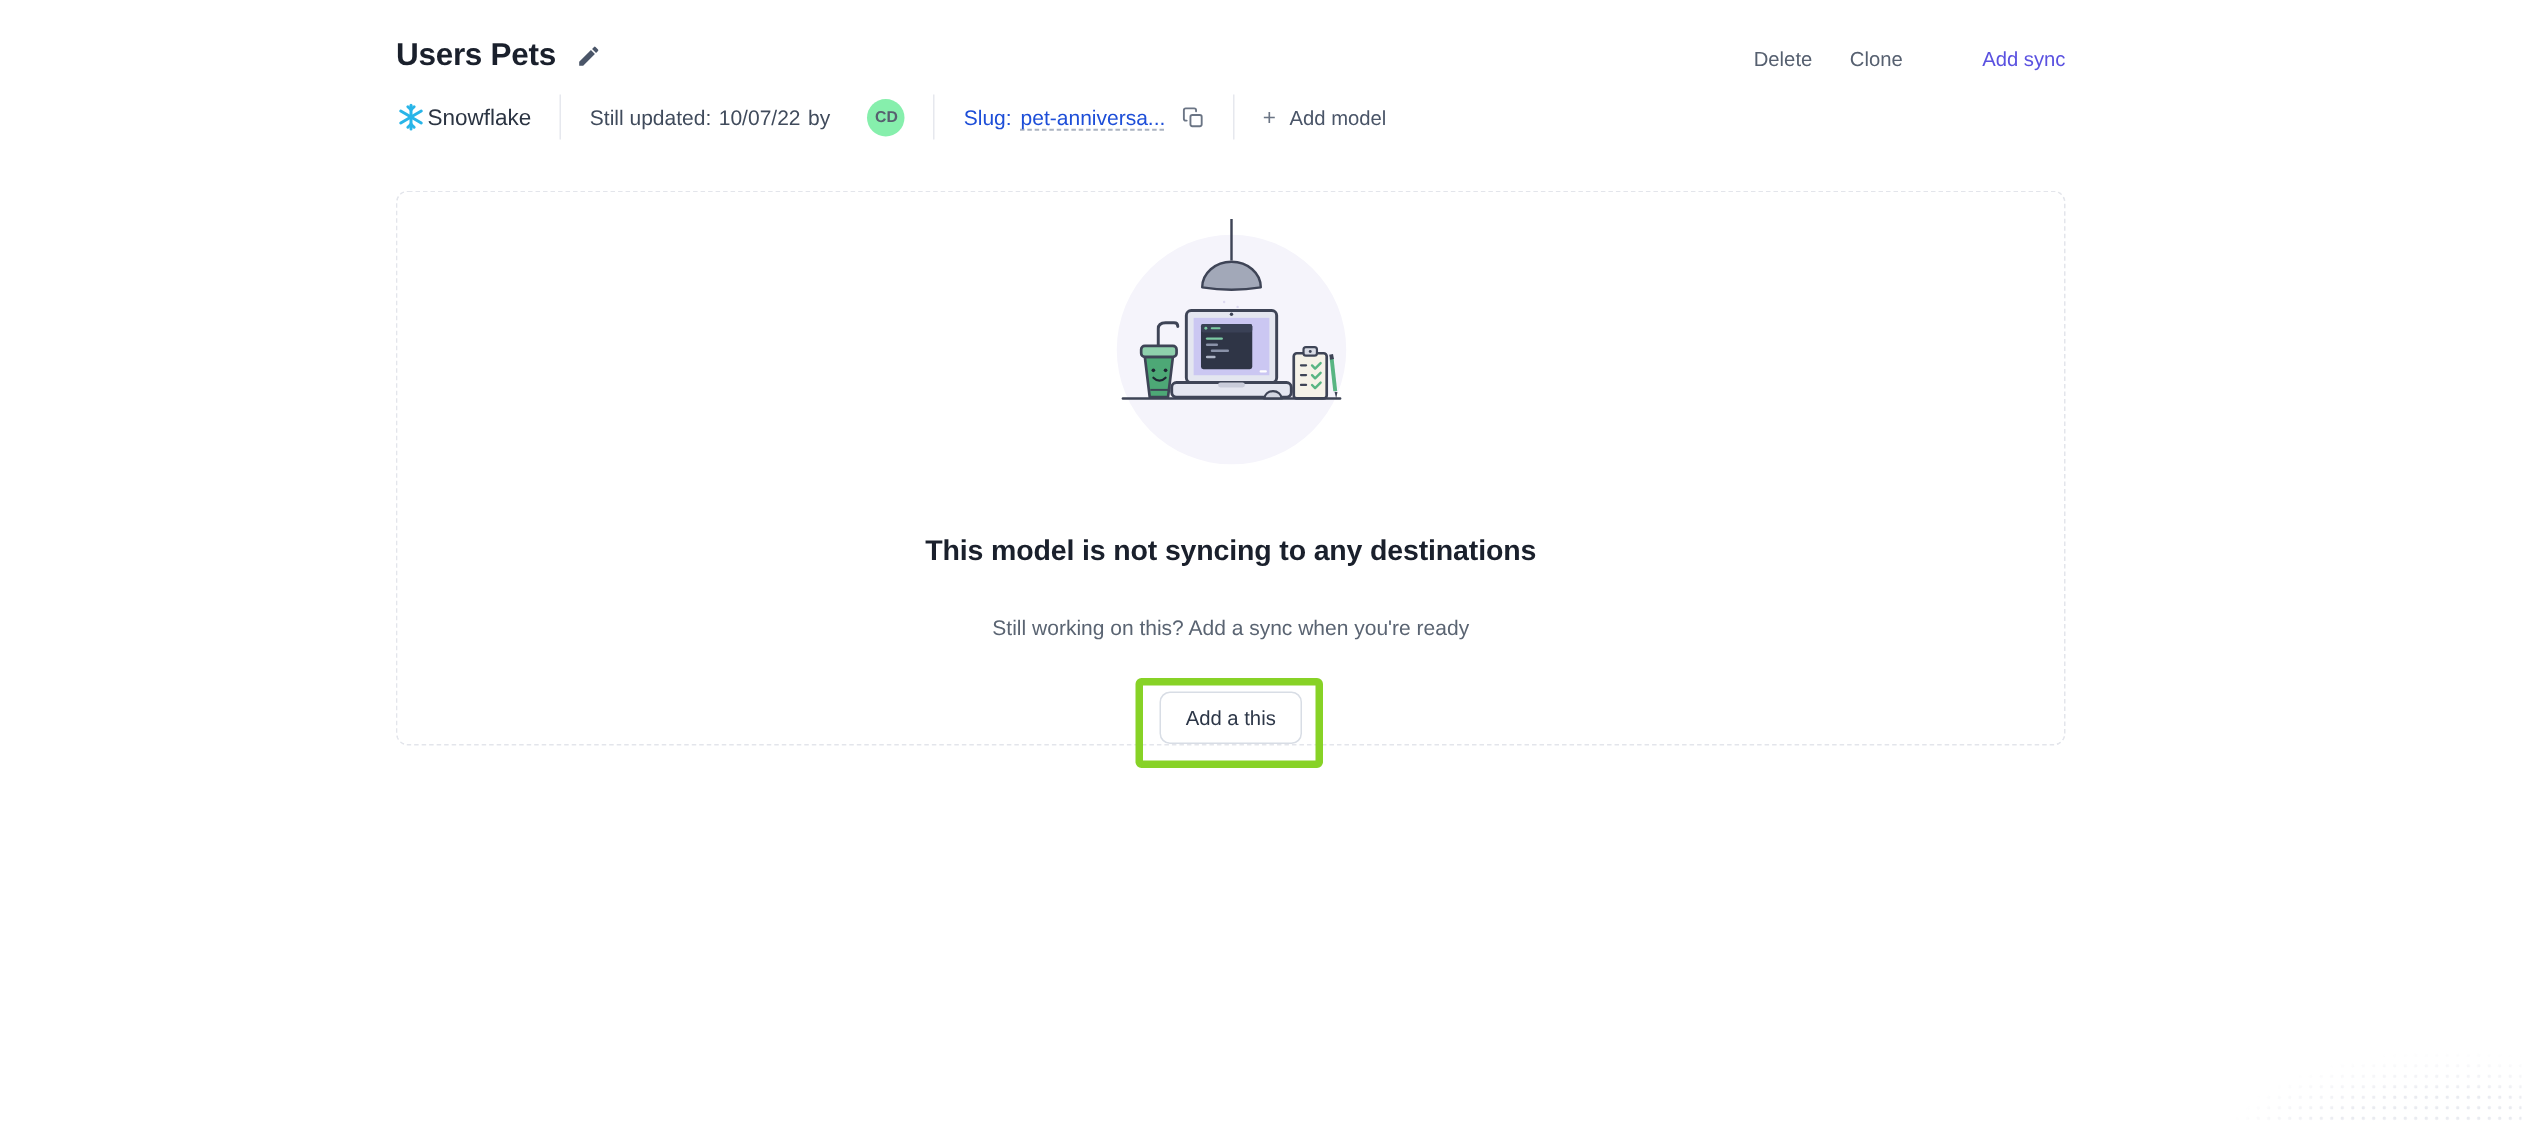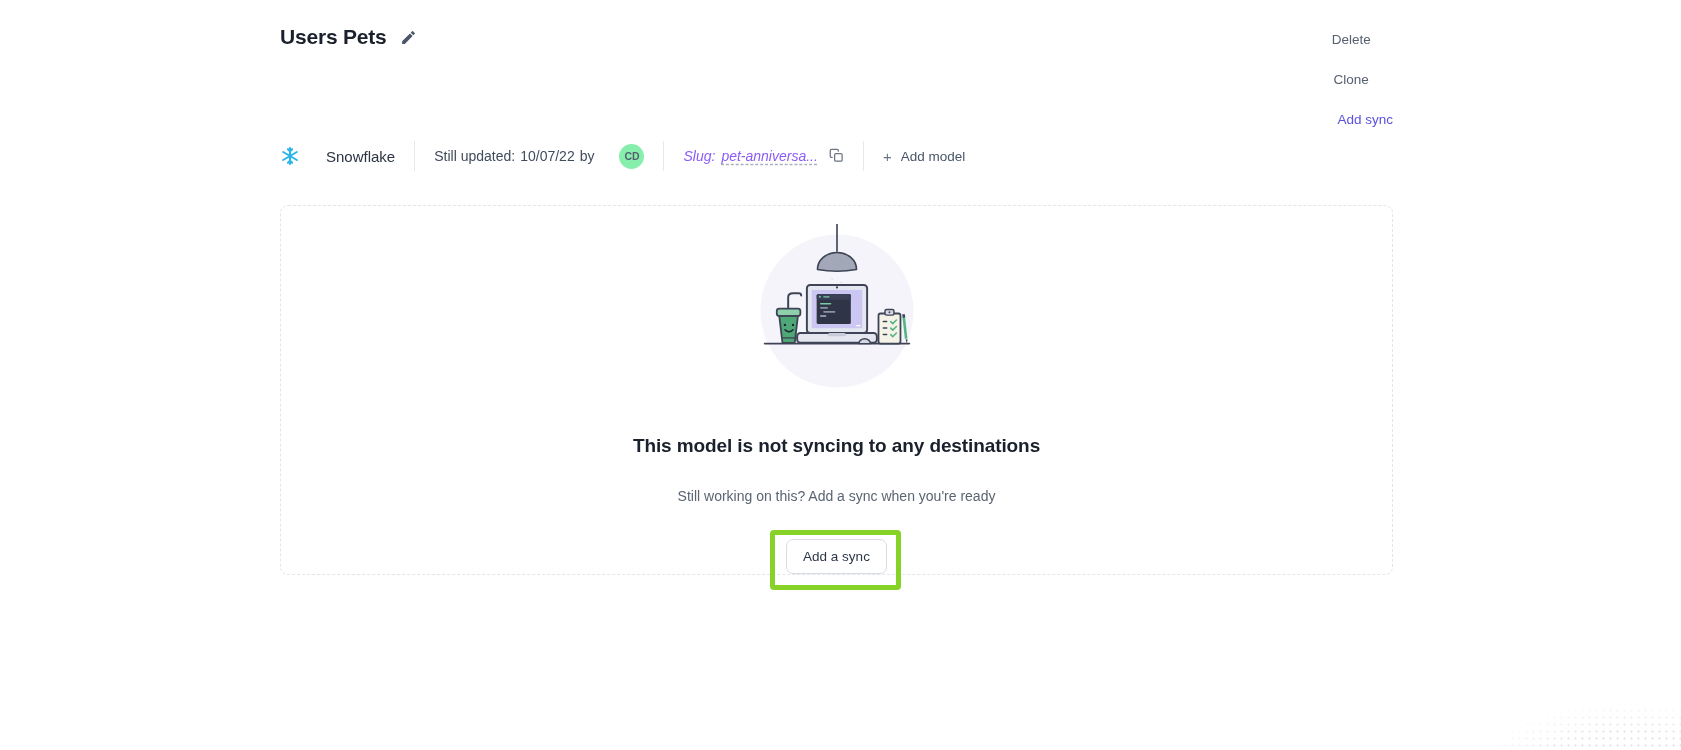--- a/index.html
+++ b/index.html
@@ -4,39 +4,39 @@
 <style>
   * { box-sizing: border-box; margin: 0; padding: 0; }
   html,body { width:1681px; height:750px; }
   body {
     font-family: "Liberation Sans", sans-serif;
     background:#ffffff;
     color:#1a202c;
     position:relative;
     overflow:hidden;
   }
-  .container { position:absolute; left:280px; top:0; width:1113px; }
+  .container { position:absolute; left:264px; top:0; width:1113px; }
 
   
   .header-row { display:flex; justify-content:space-between; align-items:flex-start; padding-top:25px; }
   .title-wrap { display:flex; align-items:center; gap:13px; }
   .page-title { font-size:21px; font-weight:700; color:#1a202c; letter-spacing:-0.2px; }
   .pencil-btn { display:flex; align-items:center; cursor:pointer; }
-  .header-actions { display:flex; align-items:center; gap:25px; padding-top:7px;flex-direction:column; }
+  .header-actions { display:flex; align-items:center; gap:25px; padding-top:7px; }
   .hdr-action { font-size:13.5px; font-weight:500; color:#566070; cursor:pointer; }
   .hdr-action.accent { color:#5a51e0;margin-left:28px; }
 
   
   .meta-row { display:flex; align-items:center; margin-top:13px; height:32px; font-size:14px; color:#404b5c; }
   .meta-sep { width:1px; height:30px; background:#e6e8ee; margin:0 19px; }
-  .source { display:flex; align-items:center; gap:26px; font-size:15px; font-weight:500; color:#2b3442; }
+  .source { display:flex; align-items:center; gap:1px; font-size:15px; font-weight:500; color:#2b3442; }
   .updated { display:flex; align-items:center; gap:5px; }
   .avatar { width:25px; height:25px; border-radius:50%; background:#86efac; color:#57606f;
             font-size:10.5px; font-weight:700; display:flex; align-items:center; justify-content:center; margin-left:20px; }
-  .slug-wrap { display:flex; align-items:flex-start; gap:6px; color:#8b5cf6;font-style:italic; }
+  .slug-wrap { display:flex; align-items:flex-end; gap:6px; color:#1d4ed8; }
   .slug-value { text-decoration:underline; text-decoration-style:dashed; text-decoration-color:#aab2c0;
                 text-underline-offset:3px; cursor:pointer; }
   .copy-btn { display:flex; align-items:center; margin-left:5px; cursor:pointer; }
   .add-labels { display:flex; align-items:center; gap:9px; color:#4a5568; font-size:13.5px; cursor:pointer; }
   .plus-glyph { font-size:15px; color:#6b7585; line-height:1; }
 
   
   .tabs { display:flex; gap:27px; margin-top:31px; padding-left:12px; border-bottom:1px solid #e7e9ee; position:relative; }
   .tab { font-size:14.5px; color:#2f3847; padding:4px 2px 15px; cursor:pointer; position:relative; }
   .tab.active { color:#5a51e0; font-weight:500; padding:4px 10px 15px;
@@ -194,20 +194,20 @@
         <line x1="183" y1="114" x2="186" y2="141" stroke="#58b583" stroke-width="3.2"></line>
         <line x1="182.6" y1="111" x2="183.4" y2="115" stroke="#3e4456" stroke-width="3.2"></line>
         <path d="M185.4 141.5 l1.4 5.5 l1 -5.2 z" fill="#3e4456"></path>
       </g>
     </svg>
 
     <div class="empty-title">This model is not syncing to any destinations</div>
     <div class="empty-sub">Still working on this? Add a sync when you're ready</div>
 
     <div class="btn-wrap">
-      <button class="add-sync-btn">Add a sync</button>
+      <button class="add-sync-btn">Add a this</button>
       <span class="annotation-box button"></span>
     </div>
   </div>
 
 </div>
 
 <div class="corner-dots"></div>
 
 </body></html>

